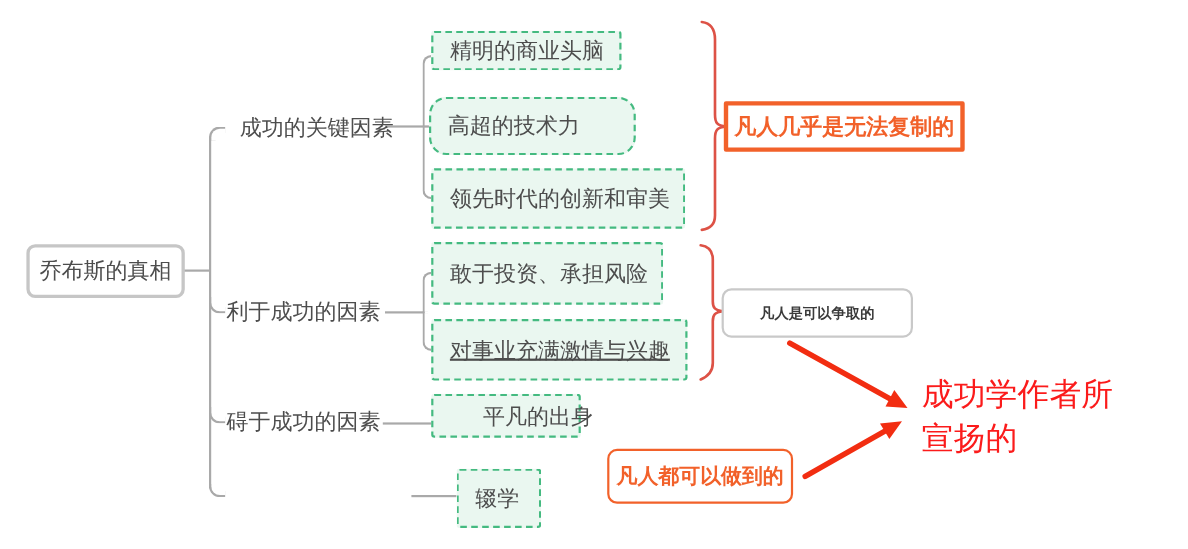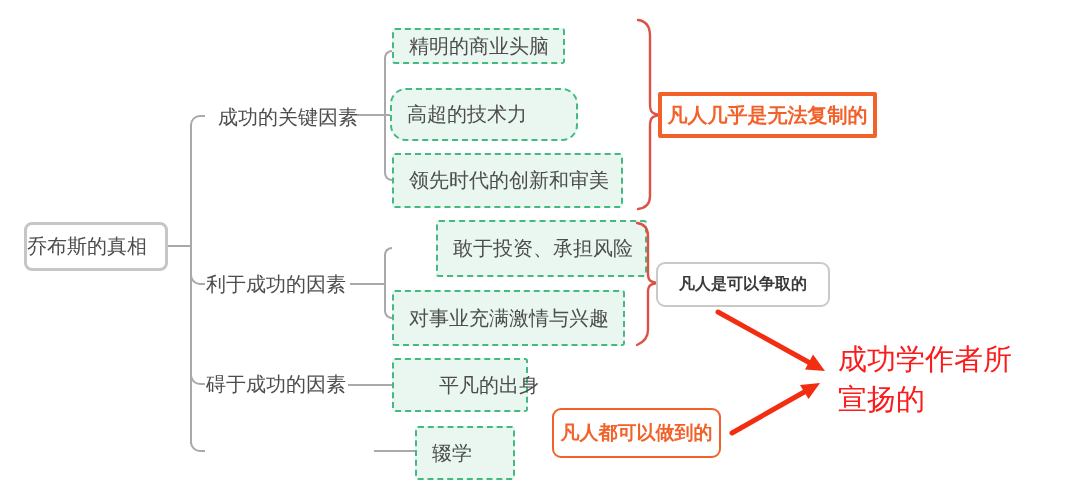--- a/index.html
+++ b/index.html
@@ -7,32 +7,32 @@
   #canvas{position:relative;width:1080px;height:499px;background:#ffffff;overflow:hidden;}
 
   
   .hline{position:absolute;height:2px;background:#a9a9a9;}
   .vline{position:absolute;width:2px;background:#a9a9a9;}
   .elbow{position:absolute;box-sizing:border-box;}
   .cl-tl{border-left:2px solid #a9a9a9;border-top:2px solid #a9a9a9;border-top-left-radius:10px;}
   .cl-bl{border-left:2px solid #a9a9a9;border-bottom:2px solid #a9a9a9;border-bottom-left-radius:10px;}
 
   
-  .root-node{position:absolute;box-sizing:border-box;display:flex;align-items:center;justify-content:flex-start;
+  .root-node{position:absolute;box-sizing:border-box;display:flex;align-items:center;justify-content:center;
     border:3px solid #c6c6c6;border-radius:8px;background:#fff;color:#4d4d4d;font-size:20px;white-space:nowrap;}
   .branch-label{position:absolute;color:#4d4d4d;font-size:20px;line-height:22px;white-space:nowrap;}
   .leaf{position:absolute;box-sizing:border-box;display:flex;align-items:center;
     border:2px dashed #44ba80;border-radius:3px;background:#eaf7f0;color:#4d4d4d;font-size:20px;
     padding-left:15px;white-space:nowrap;}
 
   
   .ann-strong-orange{position:absolute;box-sizing:border-box;display:flex;align-items:center;justify-content:center;
     border:4px solid #f2612a;border-radius:2px;background:#fff;color:#f2612a;font-size:20px;font-weight:bold;white-space:nowrap;}
   .ann-gray{position:absolute;box-sizing:border-box;display:flex;align-items:center;justify-content:center;
-    border:2px solid #c9c9c9;border-radius:9px;background:#fff;color:#3a3a3a;font-size:16px;font-weight:bold;white-space:nowrap;}
+    border:2px solid #c9c9c9;border-radius:9px;background:#fff;color:#3a3a3a;font-size:13px;font-weight:bold;white-space:nowrap;}
   .ann-light-orange{position:absolute;box-sizing:border-box;display:flex;align-items:center;justify-content:center;
     border:2px solid #f2612a;border-radius:9px;background:#fff;color:#f2612a;font-size:19px;font-weight:bold;white-space:nowrap;font-family:Liberation Serif, serif;}
   .promoted{position:absolute;color:#fb1b1b;font-size:29px;line-height:40px;white-space:nowrap;}
 
   svg{position:absolute;overflow:visible;}
 </style>
 </head>
 <body>
 
 <div id="canvas">
@@ -59,24 +59,24 @@
     <span>乔布斯的真相</span>
   </div>
 
   <div class="branch-label" style="left:206px;top:106px;margin-left:12px;">成功的关键因素</div>
   <div class="branch-label" style="left:206px;top:273px;text-align:center;">利于成功的因素</div>
   <div class="branch-label" style="left:206px;top:373px;">碍于成功的因素</div>
 
   <div class="leaf" style="left:392px;top:28px;width:173px;height:36px;">精明的商业头脑</div>
   <div class="leaf" style="left:390px;top:88px;width:188px;height:53px;border-radius:16px;">高超的技术力</div>
   <div class="leaf" style="left:392px;top:153px;width:231px;height:55px;">领先时代的创新和审美</div>
-  <div class="leaf" style="left:392px;top:220px;width:211px;height:57px;margin-left:44px;">敢于投资、承担风险</div>
-  <div class="leaf" style="left:392px;top:290px;width:233px;height:56px;">对事业充满激情与兴趣</div>
-  <div class="leaf" style="left:392px;top:358px;width:136px;height:54px;padding-left:45px;">平凡的出身</div>
-  <div class="leaf" style="left:415px;top:426px;width:100px;height:54px;">辍学</div>
+  <div class="leaf" style="left:392px;top:220px;width:211px;height:57px;">敢于投资、承担风险</div>
+  <div class="leaf" style="left:392px;top:290px;width:233px;height:56px;text-decoration:underline;">对事业充满激情与兴趣</div>
+  <div class="leaf" style="left:392px;top:358px;width:136px;height:40px;padding-left:45px;">平凡的出身</div>
+  <div class="leaf" style="left:415px;top:426px;width:77px;height:54px;">辍学</div>
 
   <svg style="left:628px;top:14px;" width="40" height="202" viewBox="0 0 40 202">
     <path d="M10,6 C18,7 22,12 22,22 L22,90 C22,98 24,100 32,101 C24,102 22,104 22,112 L22,182 C22,190 18,194 10,195" fill="none" stroke="#dd5246" stroke-width="2.4" stroke-linecap="round"></path>
   </svg>
   <svg style="left:628px;top:218px;" width="36" height="132" viewBox="0 0 36 132">
     <path d="M9,5 C16,6 20,10 20,18 L20,56 C20,62 22,64 29,65 C22,66 20,68 20,74 L20,112 C20,120 16,124 9,127" fill="none" stroke="#dd5246" stroke-width="2.4" stroke-linecap="round"></path>
   </svg>
 
   <div class="ann-strong-orange" style="left:658px;top:92px;width:219px;height:46px;">
     <span>凡人几乎是无法复制的</span>

